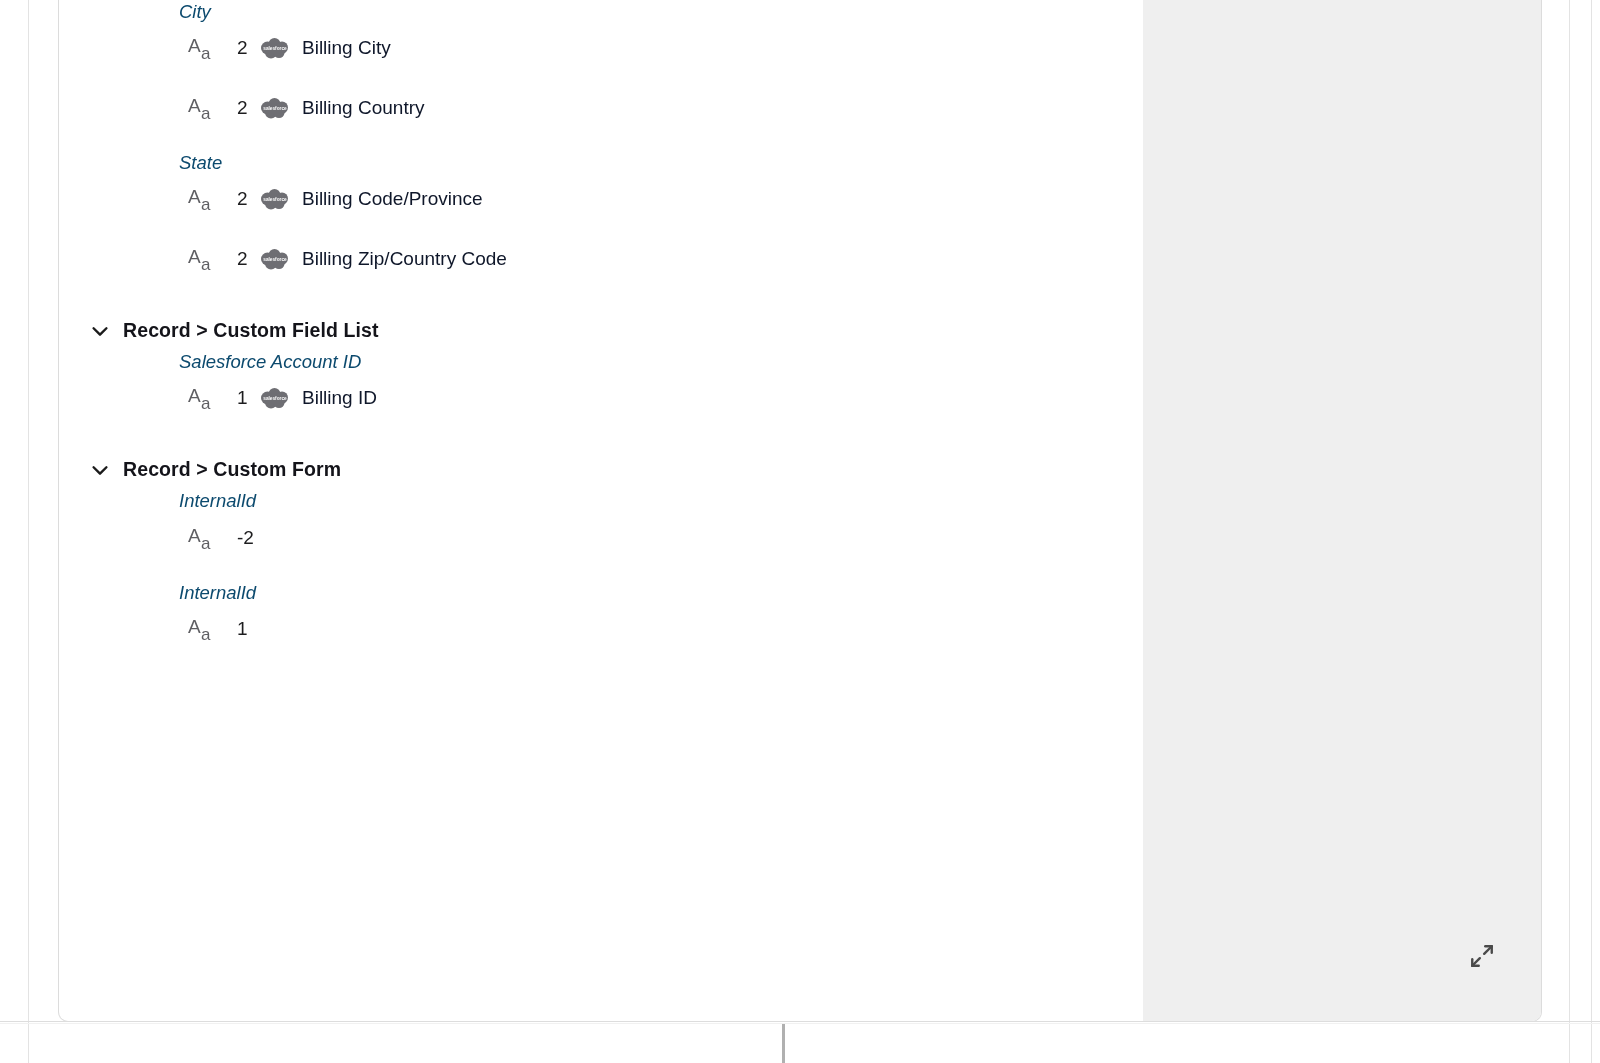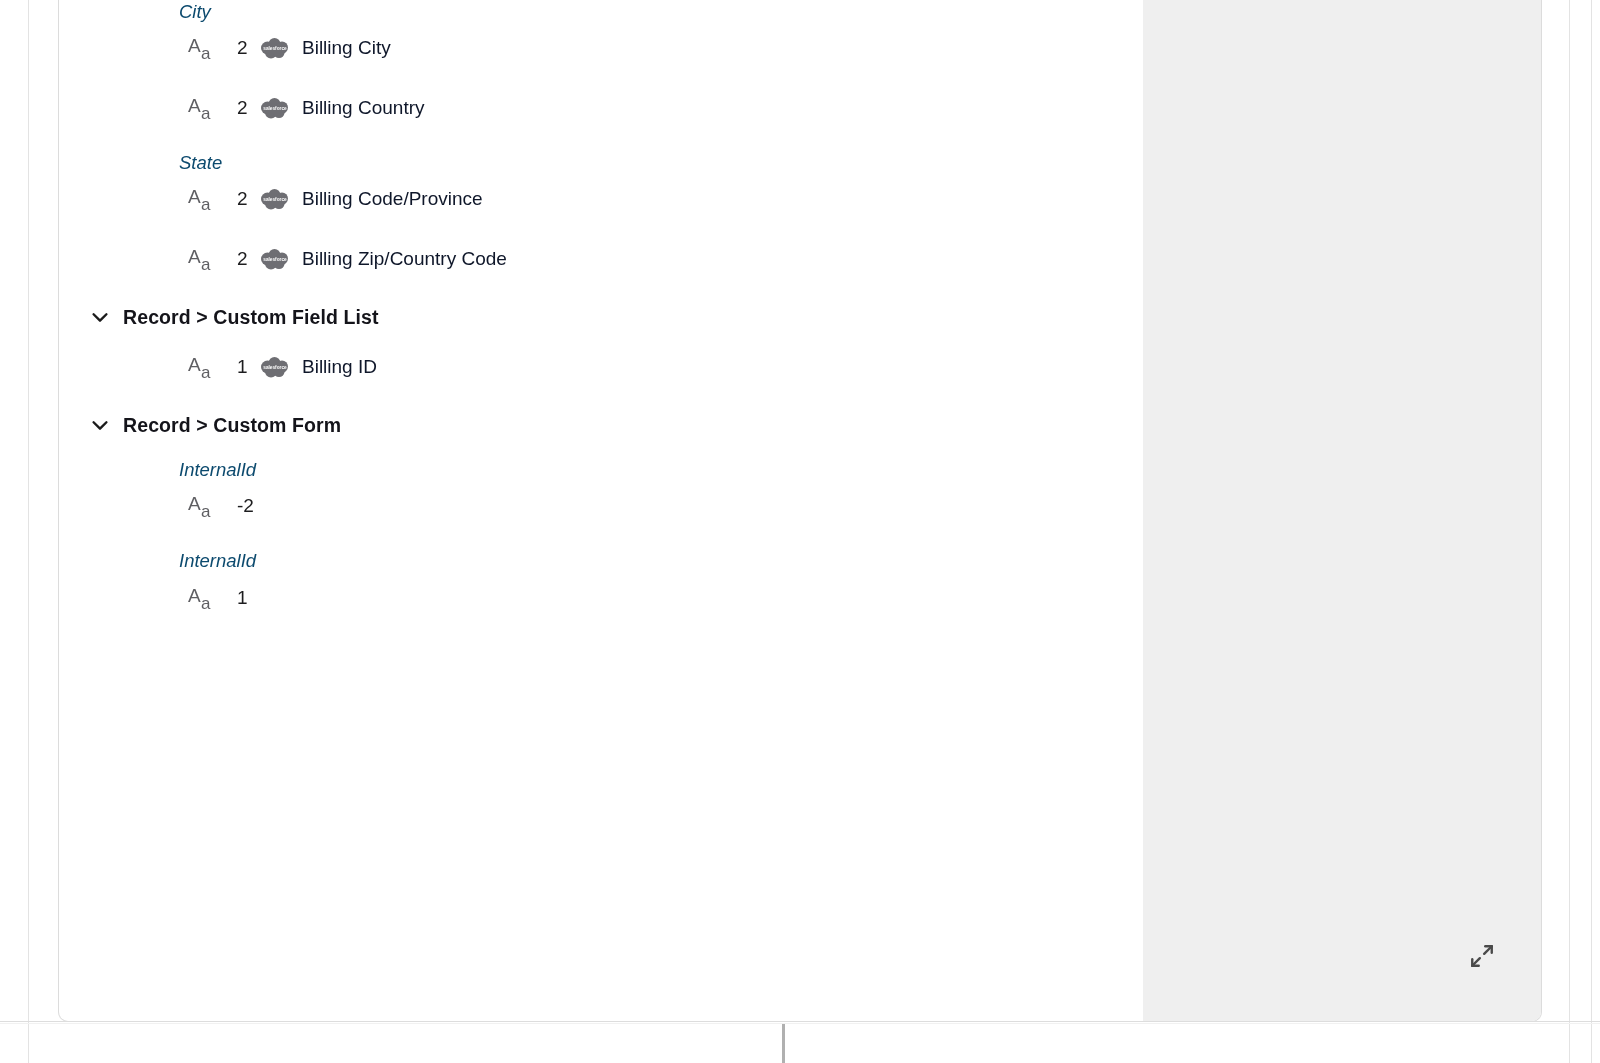--- a/index.html
+++ b/index.html
@@ -71,21 +71,21 @@
     top: 0;
     width: 1086px;
     padding-top: 40px;
     box-sizing: border-box;
   }
 
   .group { }
 
   .group-header {
     display: flex;
-    align-items: flex-start;
+    align-items: flex-end;
     gap: 12px;
     padding: 0 0 0 30px;
     height: 36px;
     margin-top: 30px;
     margin-bottom: 8px;
     cursor: pointer;
   }
   .group-header .chev {
     width: 22px;
     height: 22px;
@@ -324,20 +324,21 @@
         <div class="group">
           <div class="group-header">
             <span class="chev">
               <svg width="22" height="22" viewBox="0 0 24 24" fill="none" stroke="currentColor" stroke-width="2.6" stroke-linecap="round" stroke-linejoin="round" aria-hidden="true">
                 <path d="M5 9 L12 16 L19 9"></path>
               </svg>
             </span>
             <span class="group-title">Record &gt; Custom Field List</span>
           </div>
           <div class="field">
+            <div class="field-label">Salesforce Account ID</div>
             <div class="field-row">
               <span class="aa-icon">
                 <span class="a-up">A</span>
                 <span class="a-dn">a</span>
               </span>
               <span class="field-count">1</span>
               <span class="sf-badge">
                 <svg viewBox="0 0 64 46" aria-hidden="true">
                   <g fill="#6e6e73">
                     <circle cx="17" cy="22" r="13"></circle>

